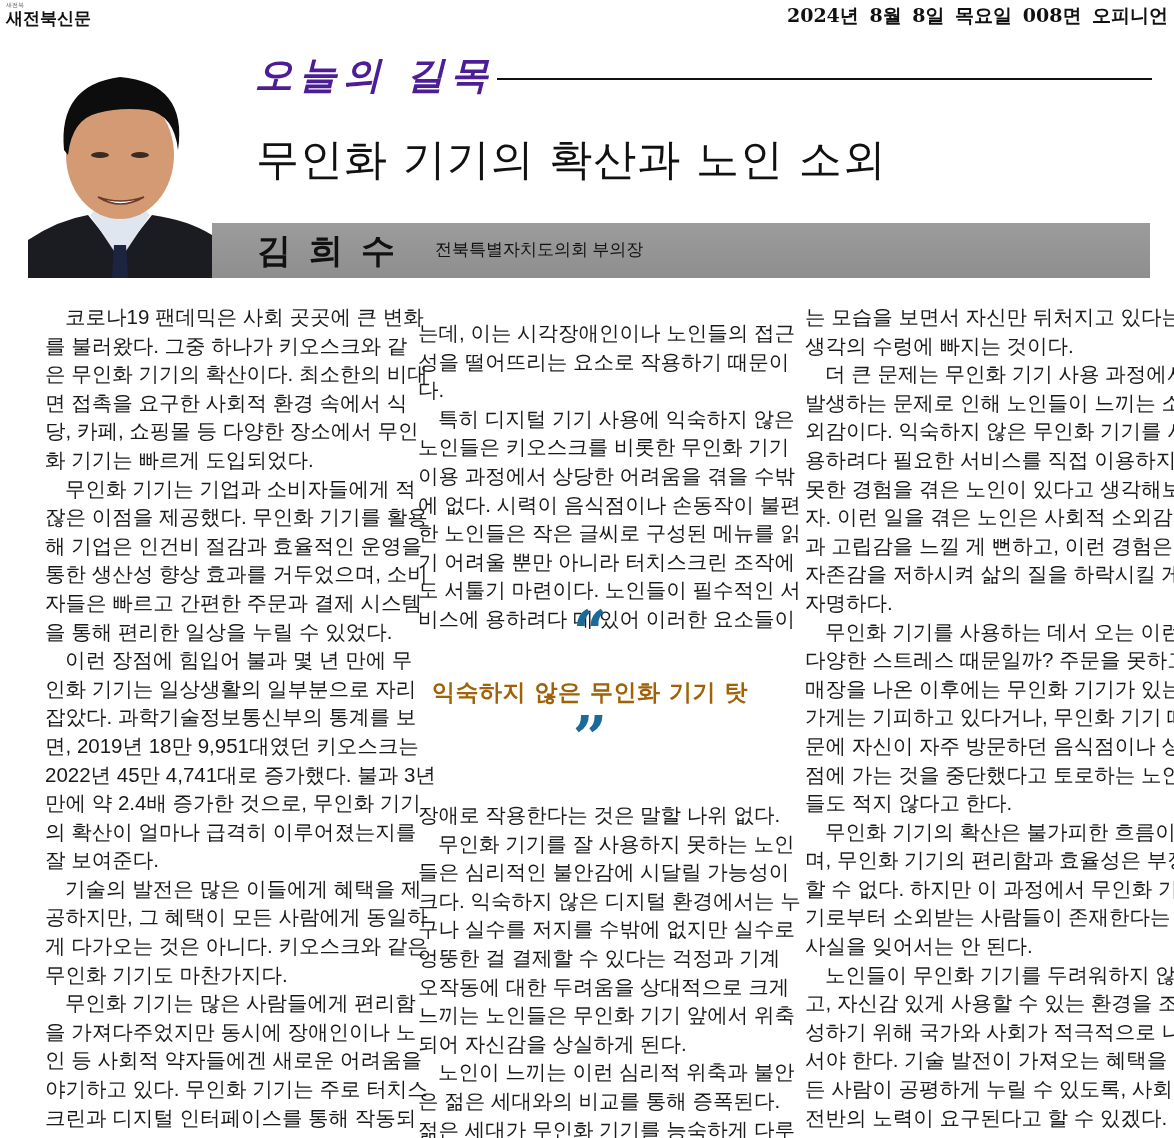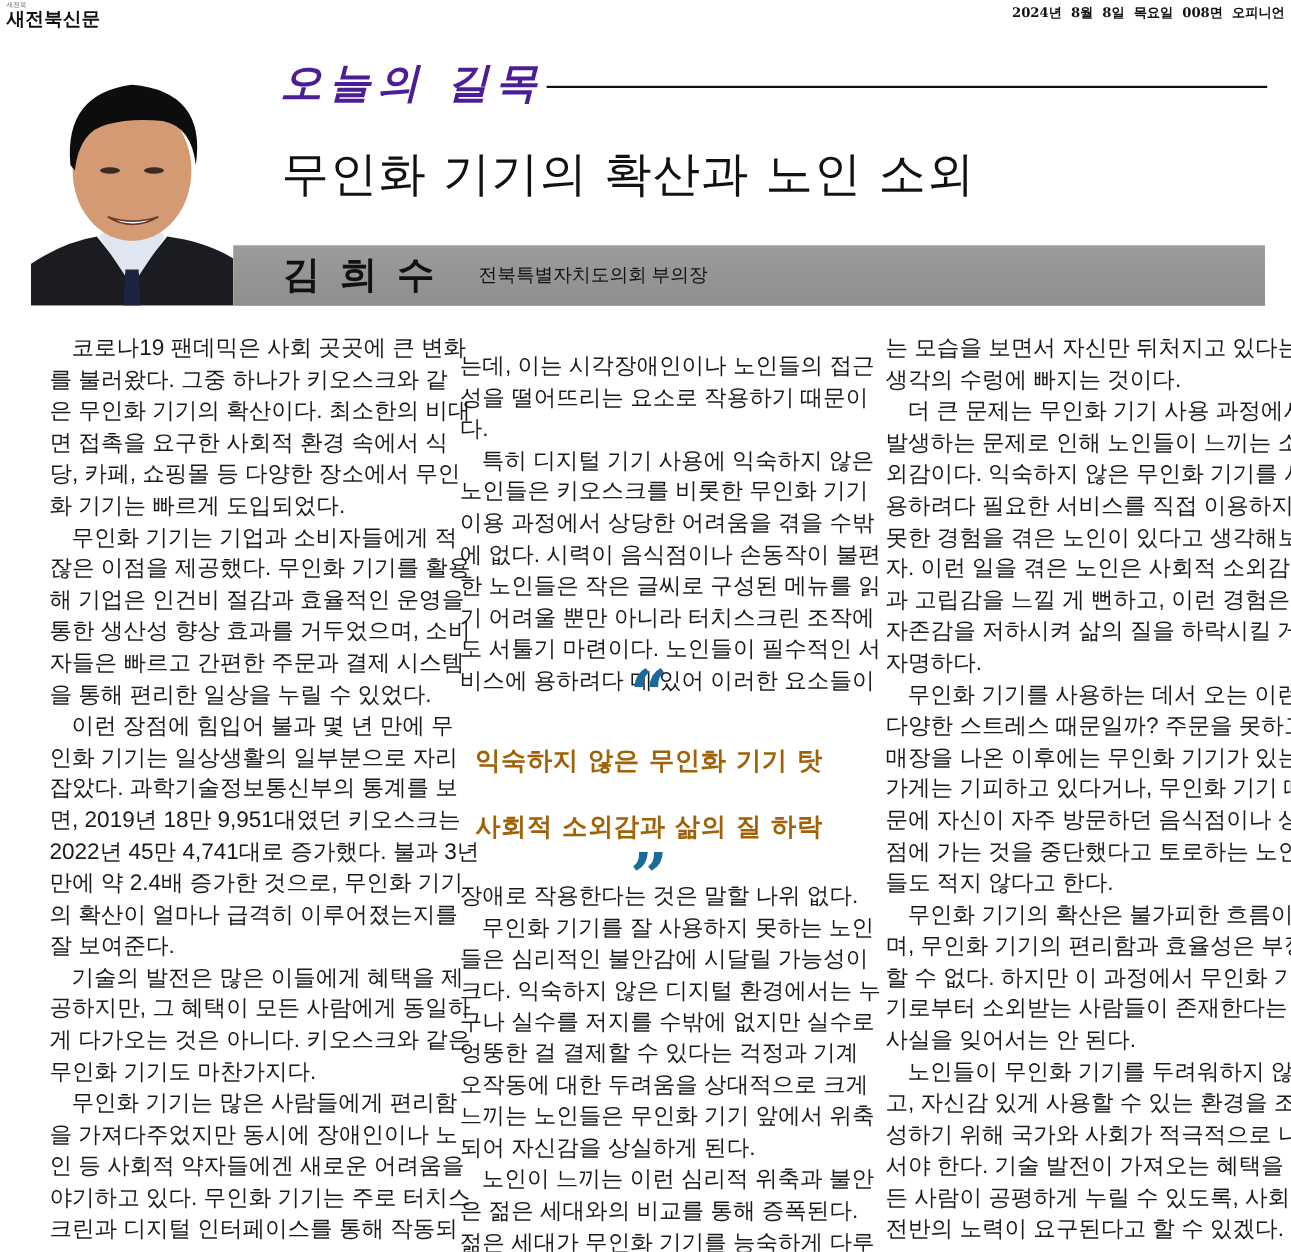--- a/index.html
+++ b/index.html
@@ -1,20 +1,20 @@
 <!DOCTYPE html>
 <html><head>
 <meta charset="utf-8">
 <style>
   html, body { margin:0; padding:0; background:#ffffff; }
   body { width:1174px; height:1138px; position:relative; overflow:hidden; font-family:"DejaVu Sans", sans-serif; color:#1a1a1a; }
   .masthead { position:absolute; left:6px; top:2px; }
   .masthead .tiny { font-size:6px; color:#666; display:block; line-height:6px; }
   .masthead .name { font-size:17px; font-weight:bold; color:#111; letter-spacing:0px; line-height:20px; }
-  .dateline { position:absolute; right:6px; top:3px; font-family:"DejaVu Serif", serif; font-weight:bold; font-size:12px; color:#111; word-spacing:4px;text-align:center; }
+  .dateline { position:absolute; right:6px; top:3px; font-family:"DejaVu Serif", serif; font-weight:bold; font-size:19px; color:#111; word-spacing:4px;text-align:center; }
   .photo { position:absolute; left:28px; top:55px; width:184px; height:223px; background:#fff; overflow:hidden; }
   .section-label { position:absolute; left:255px; top:50px; font-family:"DejaVu Serif", serif; font-size:38px; font-weight:bold; color:#4c1d95; letter-spacing:6px; font-style:italic; }
   .rule { position:absolute; left:497px; top:78px; width:655px; height:2px; background:#111; }
   .headline { position:absolute; left:256px; top:134px; font-size:43px; color:#111; letter-spacing:1px; line-height:50px; }
   .byline-band { position:absolute; left:212px; top:223px; width:938px; height:55px; background:linear-gradient(180deg,#9c9c9c 0%,#8e8e8e 100%); }
   .byline-name { position:absolute; left:257px; top:226px; font-size:34px; font-weight:bold; color:#111; letter-spacing:18px; line-height:48px; }
   .byline-title { position:absolute; left:435px; top:238px; font-size:17px; color:#111; line-height:24px;font-family:Liberation Serif, serif; }
   .col { position:absolute; top:303px; font-family:"Liberation Sans", sans-serif; font-size:20.5px; line-height:28.6px; color:#1a1a1a; }
   .col .ln { display:block; white-space:nowrap; text-align:justify; text-align-last:justify; height:28.6px; }
   .col .ln.last { text-align-last:left; }
@@ -110,21 +110,20 @@
     <span class="ln">에 없다. 시력이 음식점이나 손동작이 불편</span>
     <span class="ln">한 노인들은 작은 글씨로 구성된 메뉴를 읽</span>
     <span class="ln">기 어려울 뿐만 아니라 터치스크린 조작에</span>
     <span class="ln">도 서툴기 마련이다. 노인들이 필수적인 서</span>
     <span class="ln">비스에 용하려다 데 있어 이러한 요소들이</span>
   </div>
 
 <div class="pullquote">
   <span class="quote-mark">“</span>
   <span class="quote-text">익숙하지 않은 무인화 기기 탓</span>
-  <span class="quote-text">사회적 소외감과 삶의 질 하락</span>
   <span class="quote-mark" style="margin-top:6px;">”</span>
 </div>
 
 <div class="col col2 col2b" id="col2bot">
     <span class="ln last">장애로 작용한다는 것은 말할 나위 없다.</span>
     <span class="ln indent">무인화 기기를 잘 사용하지 못하는 노인</span>
     <span class="ln">들은 심리적인 불안감에 시달릴 가능성이</span>
     <span class="ln">크다. 익숙하지 않은 디지털 환경에서는 누</span>
     <span class="ln">구나 실수를 저지를 수밖에 없지만 실수로</span>
     <span class="ln">엉뚱한 걸 결제할 수 있다는 걱정과 기계</span>

